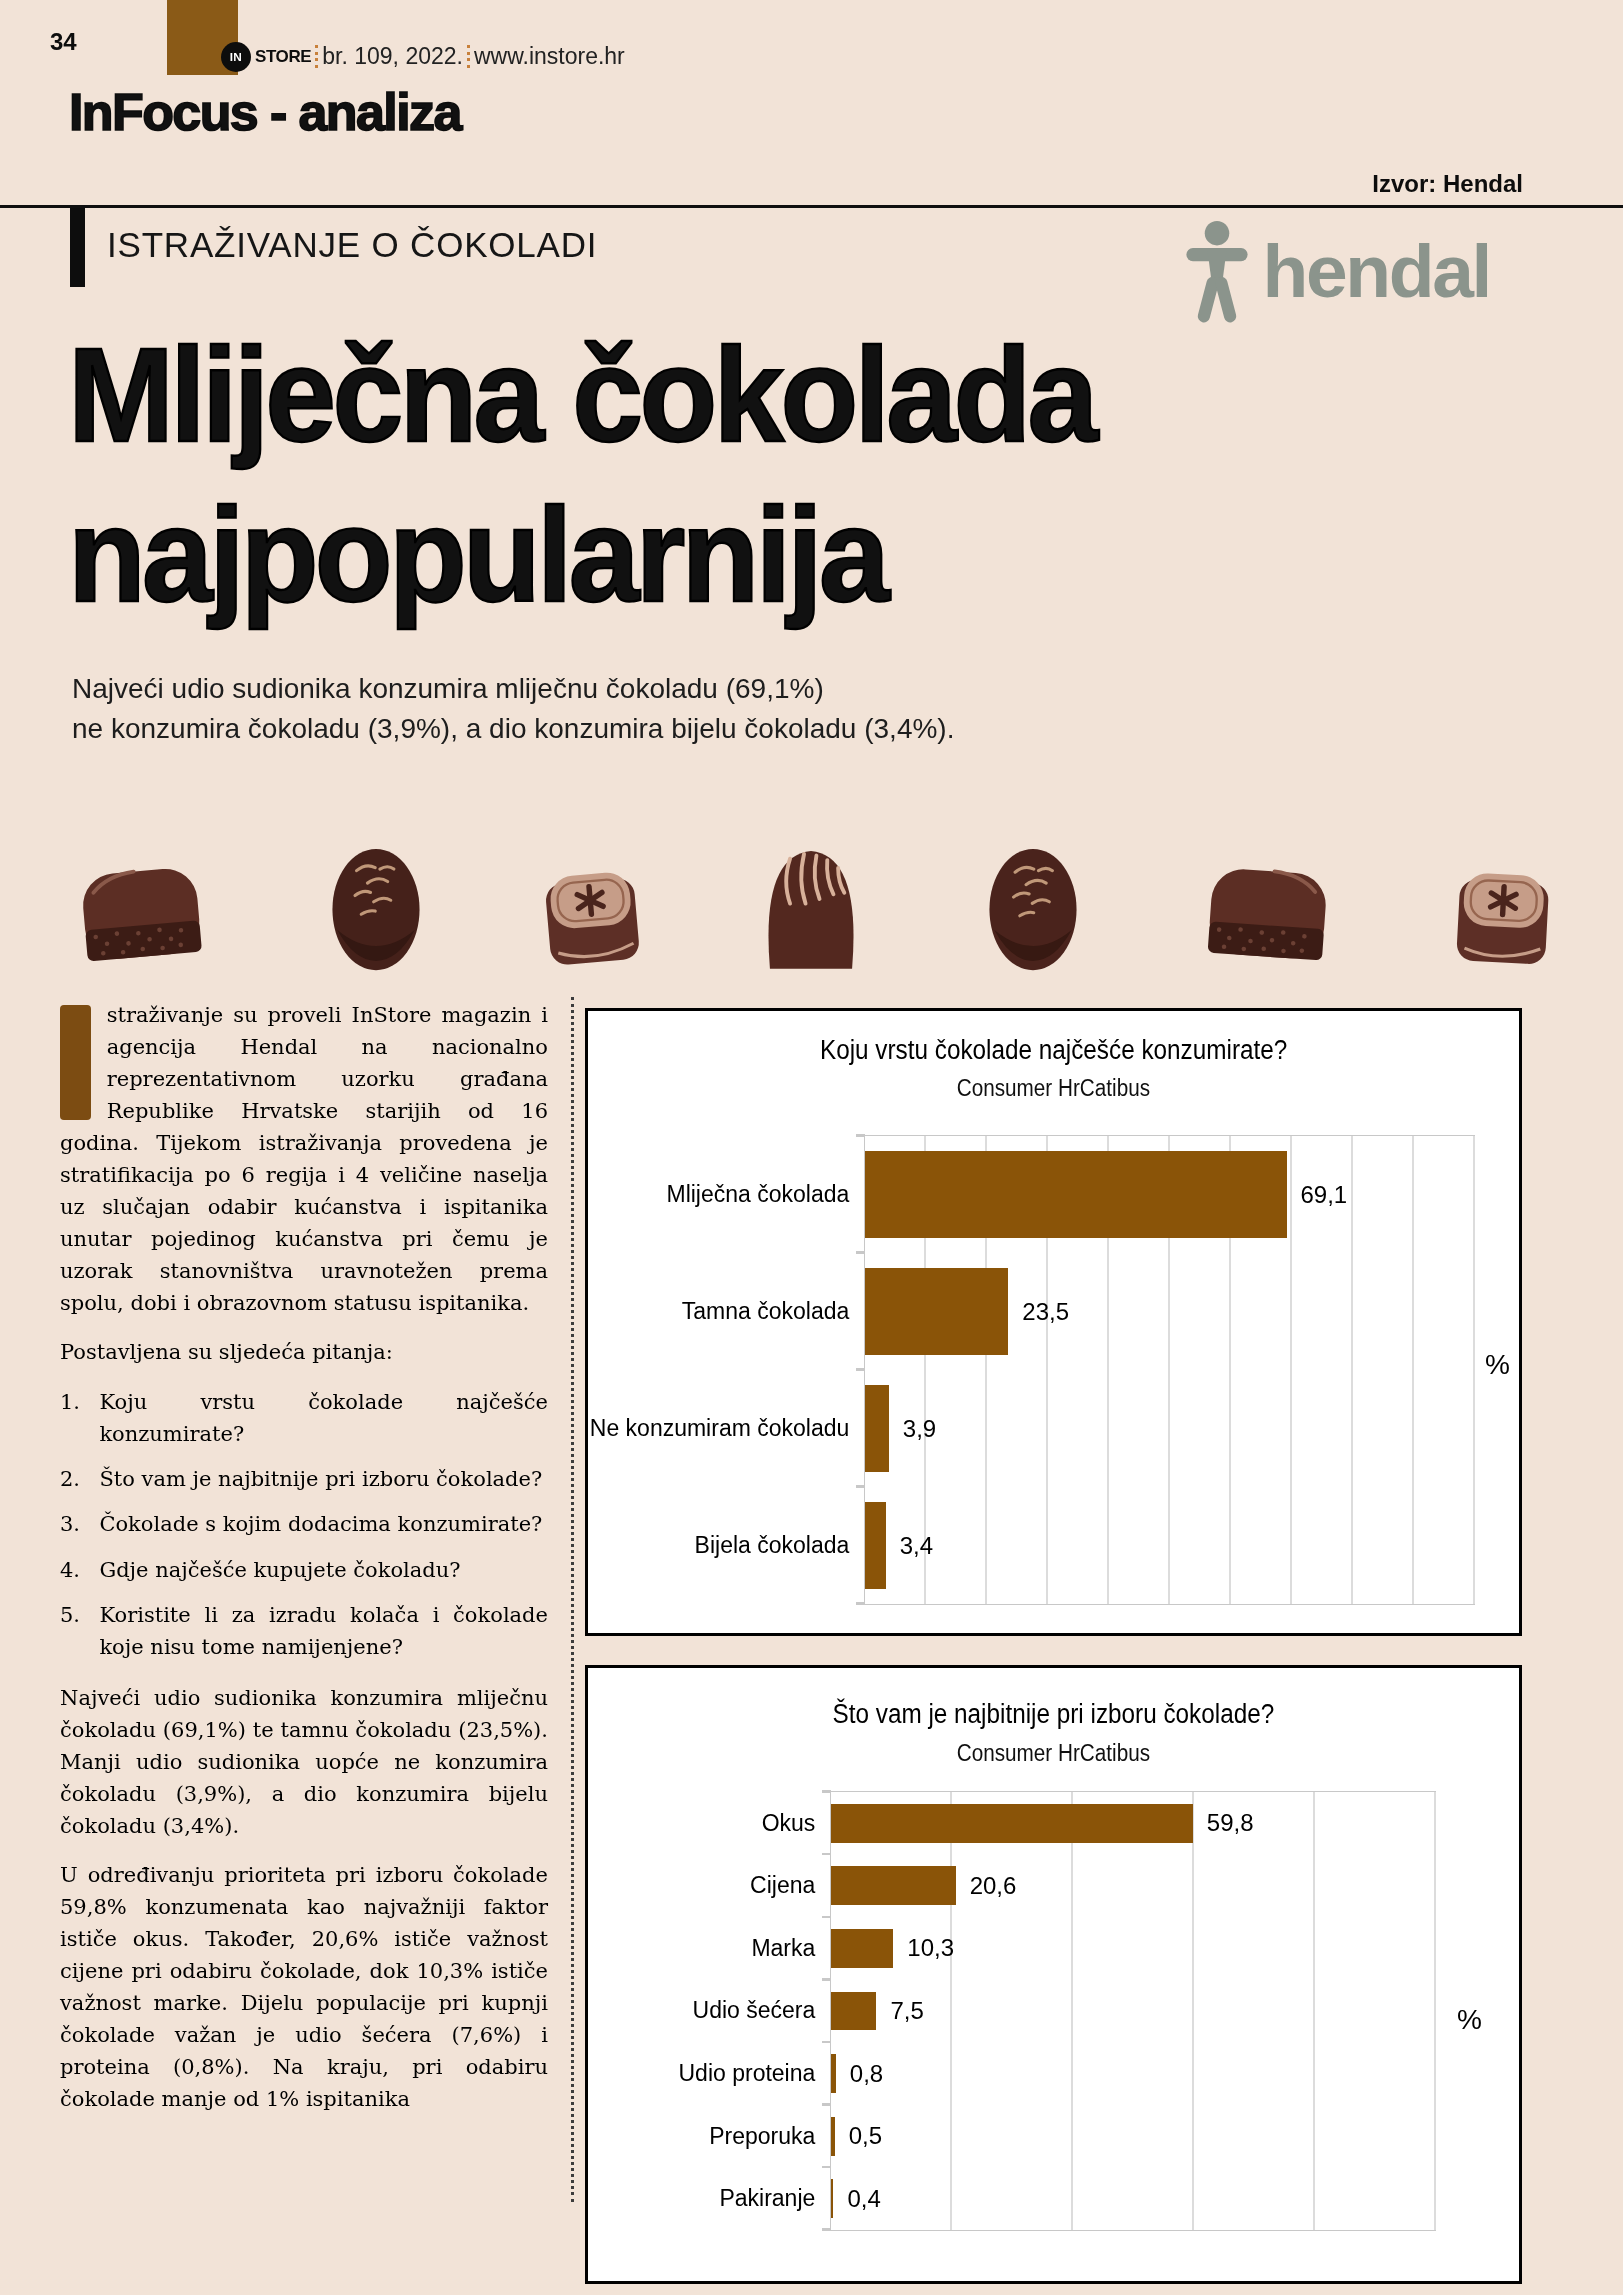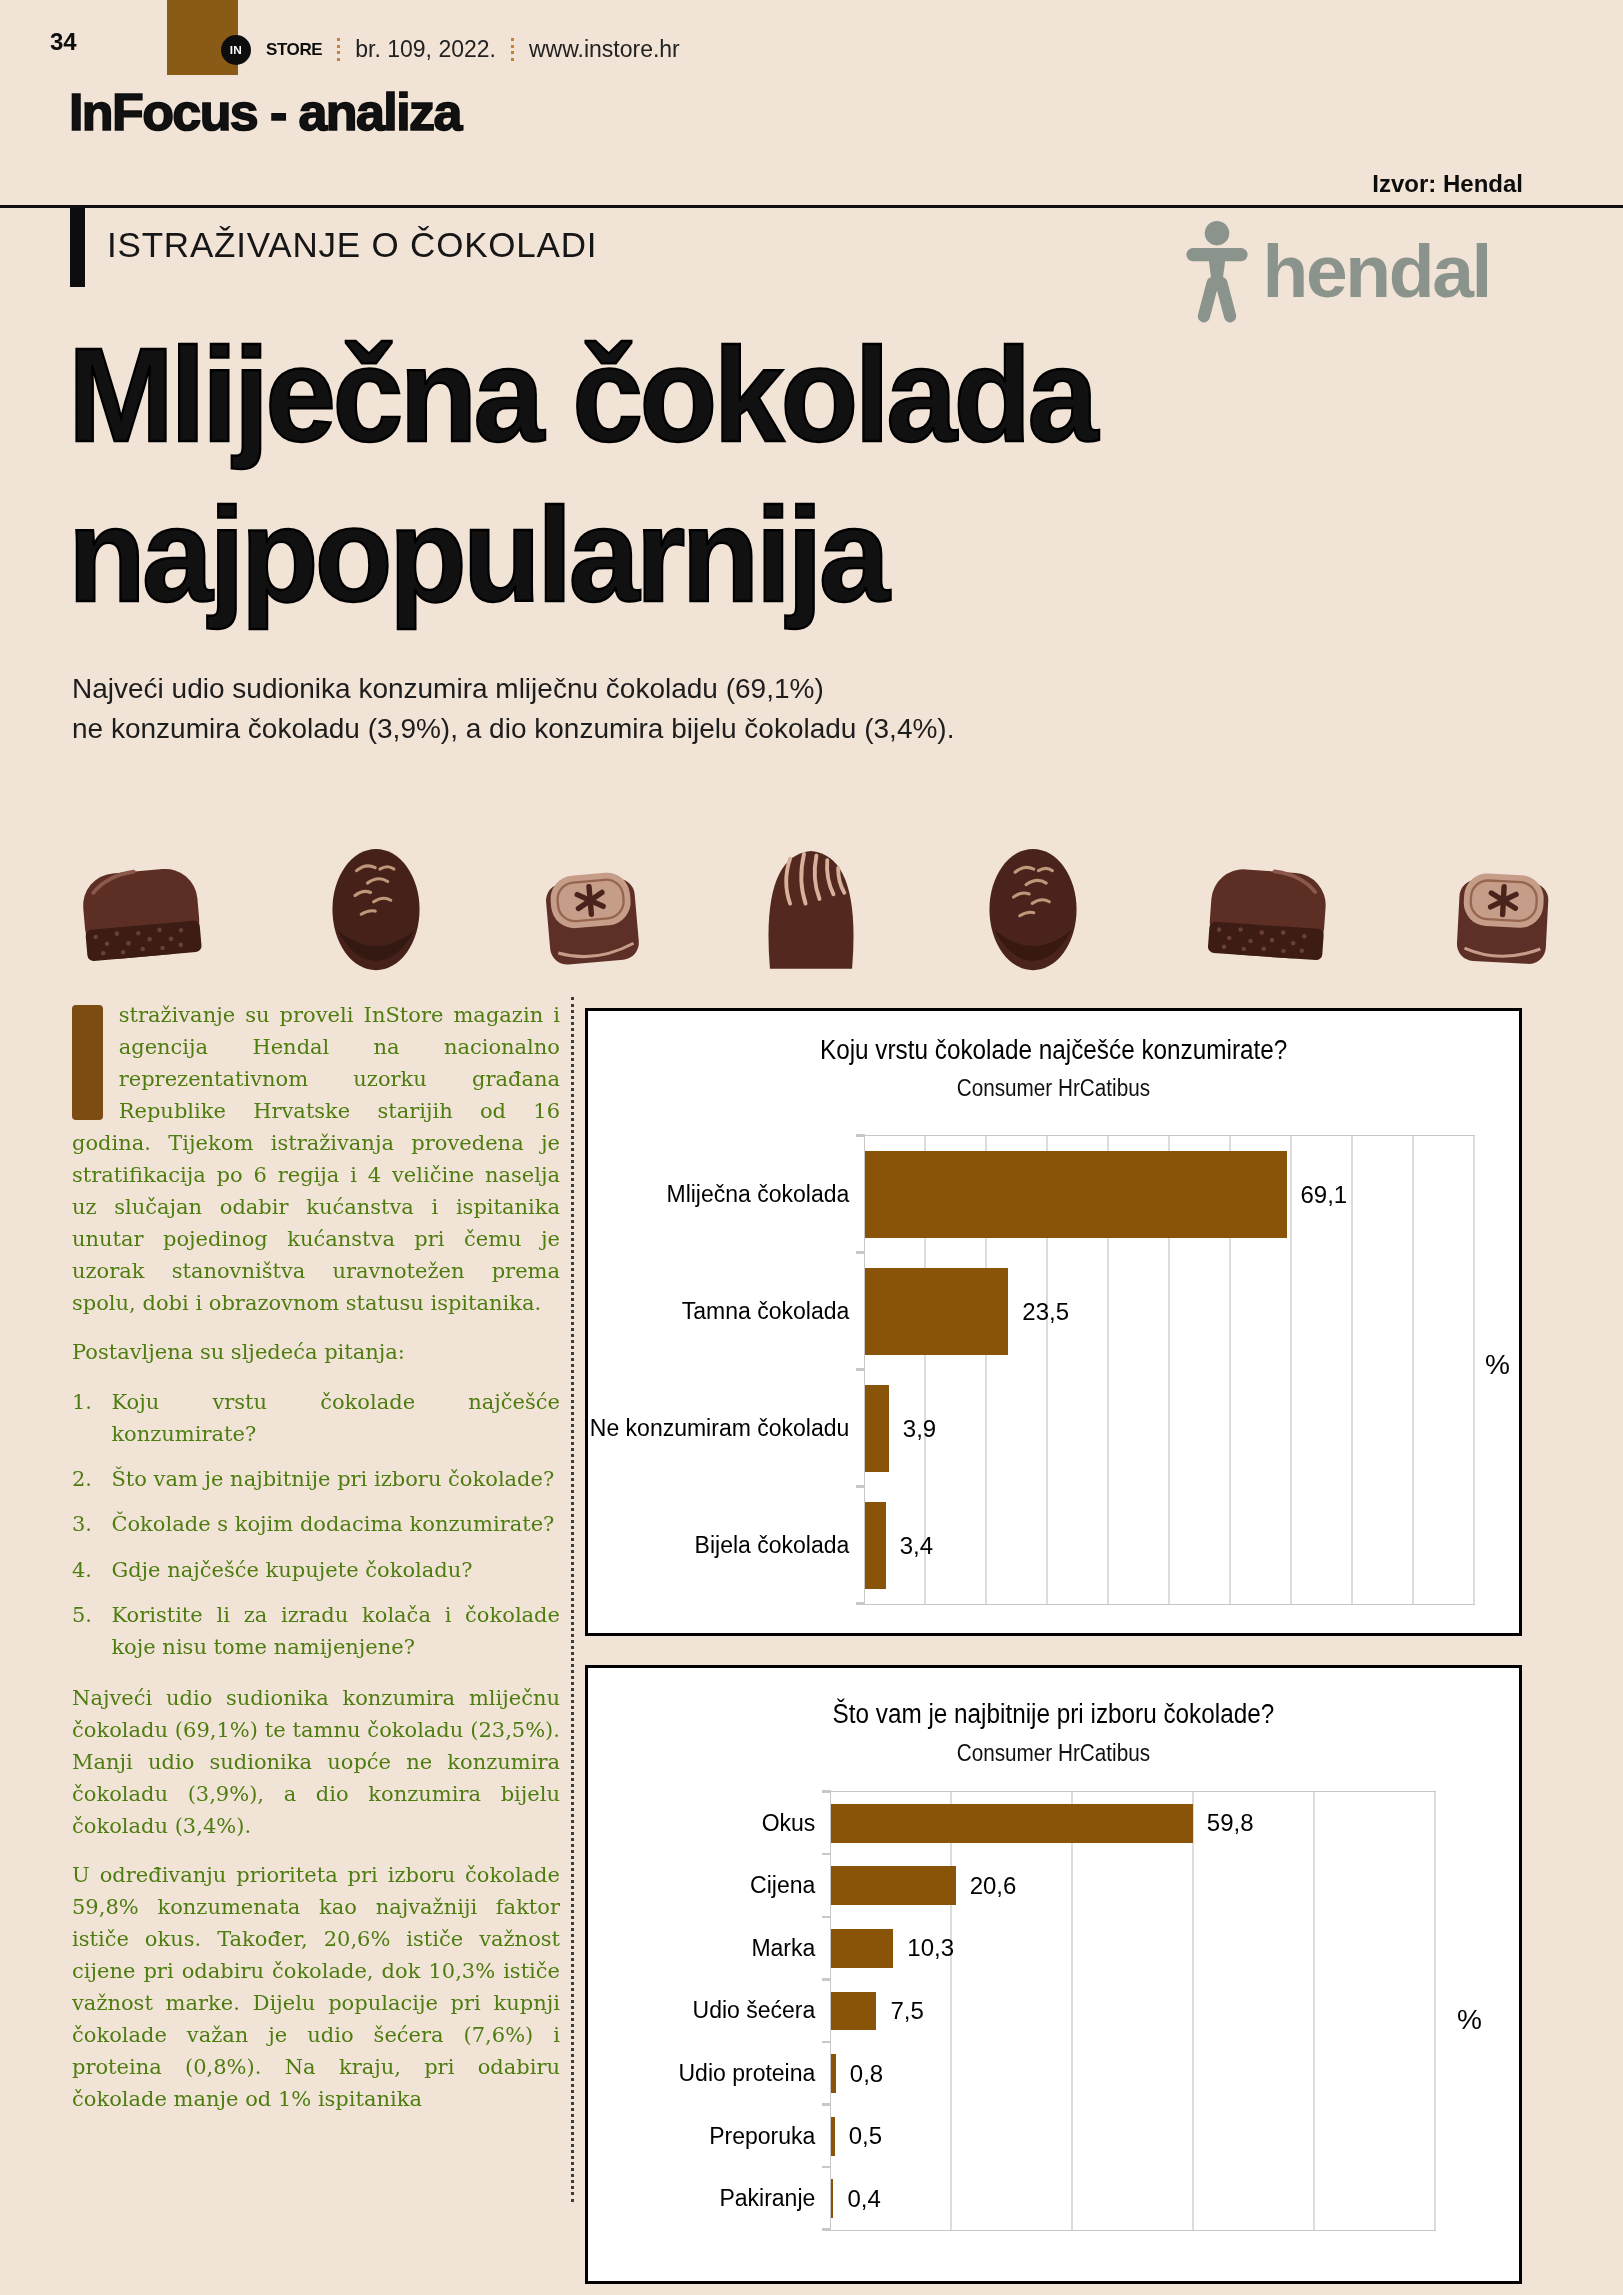--- a/index.html
+++ b/index.html
@@ -9,21 +9,21 @@
     background:#f2e3d7;
     font-family:"Liberation Sans", sans-serif;
     color:#111;
     overflow:hidden;
   }
   .abs{position:absolute;}
 
   
   .page-num{left:50px;top:28px;font-size:24px;font-weight:bold;color:#0d0d0d;}
   .brand-rect{left:167px;top:0;width:71px;height:75px;background:#8a5a17;}
-  .logo-row{left:221px;top:32px;height:35px;display:flex;align-items:center;gap:15px;}
+  .logo-row{left:221px;top:39px;height:35px;display:flex;align-items:center;gap:4px;}
   .in-circle{width:30px;height:30px;border-radius:50%;background:#0d0d0d;display:flex;align-items:center;justify-content:center;}
   .in-circle span{color:#fff;font-size:11.8px;font-weight:bold;letter-spacing:0.4px;}
   .store-word{font-size:17px;font-weight:bold;letter-spacing:-0.4px;color:#0d0d0d;}
   .hsep{width:0;height:23.6px;border-left:3.1px dotted #c8803a;}
   .issue-txt,.site-txt{font-size:23px;color:#222;}
 
   .section-title{left:69px;top:82px;font-size:52px;font-weight:bold;letter-spacing:-1.6px;-webkit-text-stroke:1.6px #0d0d0d;}
   .source-label{left:1099px;top:170px;width:424px;text-align:right;font-size:24px;font-weight:bold;color:#0d0d0d;}
   .hr-line{left:0;top:205px;width:1623px;height:3.1px;background:#0f0f0f;}
 
@@ -39,21 +39,21 @@
   .hl1{top:328px;}
   .hl2{top:488px;}
 
   
   .intro{left:72px;top:669px;width:1194px;font-size:28px;line-height:40px;color:#1d1d1d;}
 
   
   .choc-row{left:63px;top:815px;width:1496px;height:163px;display:flex;justify-content:space-between;align-items:flex-end;}
 
   
-  .col{left:72px;top:999px;width:488px;font-family:"DejaVu Serif", serif;font-size:21px;line-height:32px;color:#4d7c0f;text-align:justify;}
+  .col{left:60px;top:999px;width:488px;font-family:"DejaVu Serif", serif;font-size:21px;line-height:32px;color:#000000;text-align:justify;}
   .col p{margin:0 0 17.3px 0;}
   .drop-cap{float:left;width:31px;height:115px;background:#7c4c12;border-radius:3.9px;margin:5.5px 15.7px 3.1px 0;}
   .q-item{display:flex;gap:9.4px;margin:0 0 13.4px 0;}
   .q-num{flex:0 0 30px;}
   .q-text{flex:1;text-align:justify;}
 
   .col-divider{left:571px;top:997px;height:1205px;border-left:3.1px dotted #3c3c3c;width:0;}
 
   
   .chart-box{background:#fff;border:3.1px solid #000;box-sizing:border-box;}

